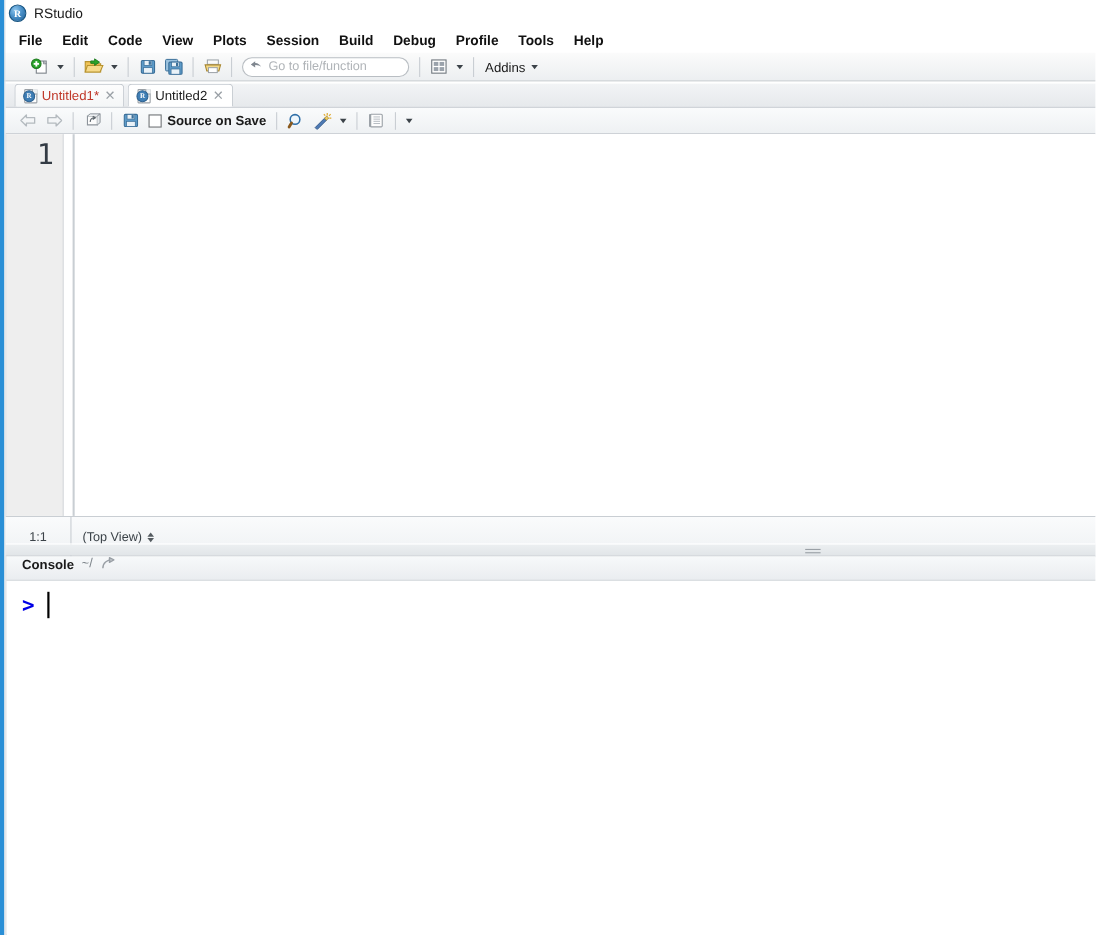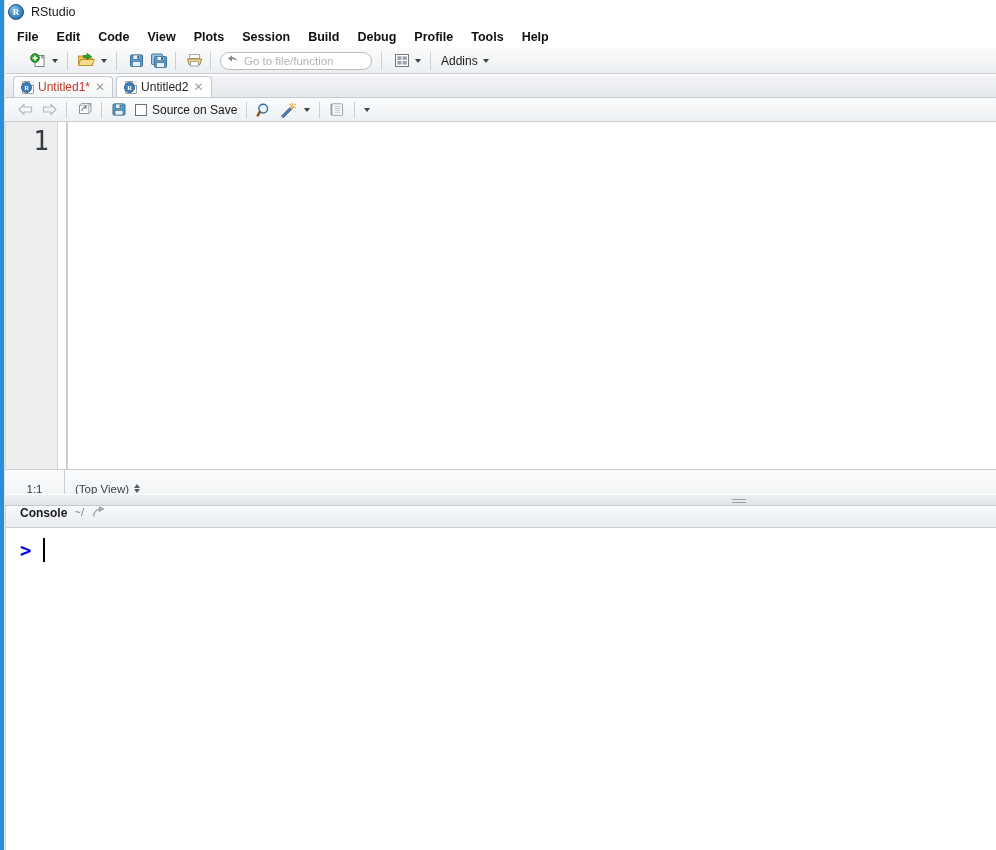--- a/index.html
+++ b/index.html
@@ -74,21 +74,21 @@
   .toolbar {
     position: absolute; left: 0; top: 48px;
     width: 996px; height: 26px;
     background: linear-gradient(#fbfbfb, #eceff1);
     border-bottom: 1px solid #c8ccd0;
     display: flex; align-items: center;
     padding-left: 24px;
   }
   .tb-btn {
     height: 22px; min-width: 22px;
-    display: flex; align-items: center; justify-content: flex-end;
+    display: flex; align-items: center; justify-content: center;
     margin: 0 1px; border-radius: 2px;
     cursor: default;
   }
   .tb-sep {
     width: 1px; height: 18px;
     background: #c9ced3;
     margin: 0 5px;
   }
   .caret-dn {
     width: 0; height: 0;
@@ -191,21 +191,21 @@
     margin: 0 2px; border-radius: 2px;
     cursor: default;
   }
   .et-sep { width: 1px; height: 16px; background: #c9ced3; margin: 0 5px; }
   .sos-box {
     width: 12px; height: 12px;
     border: 1px solid #6e7276;
     background: #ffffff;
     margin-right: 5px;
   }
-  .sos-label { font-size: 12px; color: #1a1a1a; }
+  .sos-label { font-size: 12px; color: #1a1a1a; font-weight: bold; }
 
   .editor-body {
     position: relative;
     height: 347px;
     background: #ffffff;
     border-left: 1px solid #d4d8dc;
     display: flex;
   }
   .gutter {
     width: 52px;

